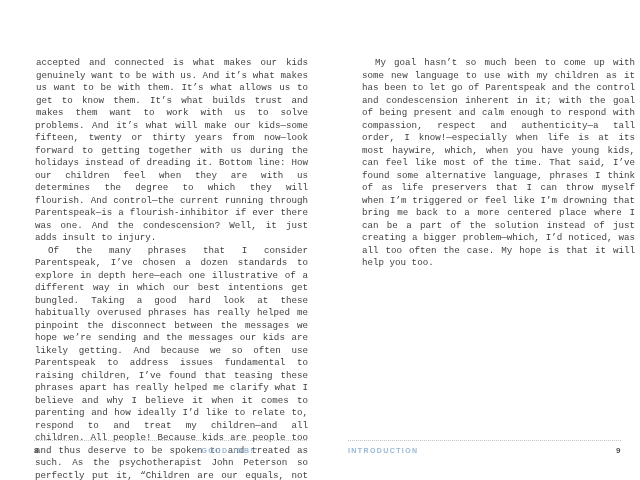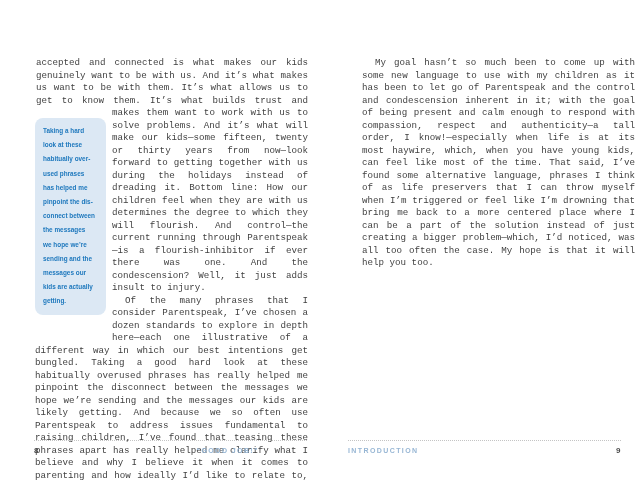--- a/index.html
+++ b/index.html
@@ -94,35 +94,20 @@
     letter-spacing: 1.4px;
     color: #97b6d4;
   }
   .page-footer.left .running-foot { margin-right: 48px; }
 </style>
 </head>
 <body>
 
 <section class="page-body left">
   <span class="float-spacer"></span>
-  <aside class="pull-quote">
-    <span class="pull-quote-text">Taking a hard
-look at these
-habitually over-
-used phrases
-has helped me
-pinpoint the dis-
-connect between
-the messages
-we hope we’re
-sending and the
-messages our
-kids are actually
-getting.</span>
-  </aside>
   <p class="para">accepted and connected is what makes our kids genuinely want to be with us. And it’s what makes us want to be with them. It’s what allows us to get to know them. It’s what builds trust and makes them want to work with us to solve problems. And it’s what will make our kids—some fifteen, twenty or thirty years from now—look forward to getting together with us during the holidays instead of dreading it. Bottom line: How our children feel when they are with us determines the degree to which they will flourish. And control—the current running through Parentspeak—is a flourish-inhibitor if ever there was one. And the condescension? Well, it just adds insult to injury.</p>
   <p class="para indent">Of the many phrases that I consider Parentspeak, I’ve chosen a dozen standards to explore in depth here—each one illustrative of a different way in which our best intentions get bungled. Taking a good hard look at these habitually overused phrases has really helped me pinpoint the disconnect between the messages we hope we’re sending and the messages our kids are likely getting. And because we so often use Parentspeak to address issues fundamental to raising children, I’ve found that teasing these phrases apart has really helped me clarify what I believe and why I believe it when it comes to parenting and how ideally I’d like to relate to, respond to and treat my children—and all children. All people! Because kids are people too and thus deserve to be spoken to and treated as such. As the psychotherapist John Peterson so perfectly put it, “Children are our equals, not in skill or knowledge, but in human dignity.”</p>
 </section>
 
 <footer class="page-footer left">
   <span class="folio">8</span>
   <span class="running-foot">“GOOD JOB!”</span>
 </footer>
 
 <section class="page-body right">

